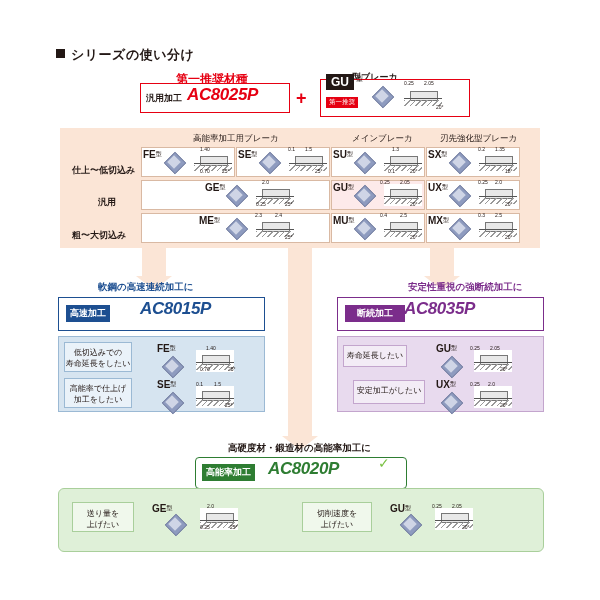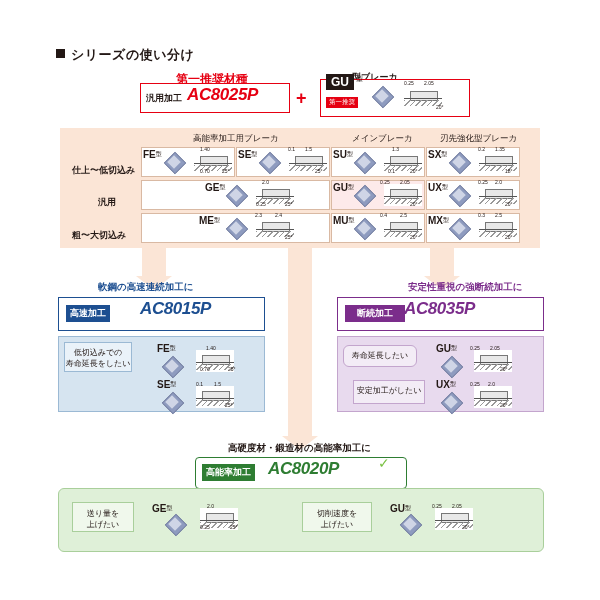--- a/index.html
+++ b/index.html
@@ -290,41 +290,45 @@
     </div>
   <div class="prof" style="left:196px;top:350px;">
       <div class="hat"></div>
       <div class="line"></div>
       <div class="hatch"></div>
     </div>
   <div class="dim" style="left:206px;top:345px;">1.40</div>
   <div class="dim" style="left:200px;top:366px;">0.70</div>
   <div class="dim" style="left:228px;top:366px;">25°</div>
 
+  <div class="sub-box" style="left:64px;top:378px;width:68px;height:30px;">
+    <span>高能率で仕上げ</span><br>
+    <span>加工をしたい</span>
+  </div>
   <div class="code" style="left:157px;top:379px;"><span>SE</span><span class="k">型</span></div>
   <div class="ins" style="left:160px;top:390px;">
       <div class="dia"></div>
       <div class="dia2"></div>
     </div>
   <div class="prof" style="left:196px;top:386px;">
       <div class="hat"></div>
       <div class="line"></div>
       <div class="hatch"></div>
     </div>
   <div class="dim" style="left:196px;top:381px;">0.1</div>
   <div class="dim" style="left:214px;top:381px;">1.5</div>
   <div class="dim" style="left:225px;top:402px;">25°</div>
 
   <div class="pur-cap" style="left:372px;top:281px;">安定性重視の強断続加工に</div>
   <div class="pur-box"></div>
   <div class="pur-tag">断続加工</div>
   <div class="pur-grade">AC8035P</div>
   <div class="pur-panel"></div>
 
-  <div class="pur-sub" style="left:343px;top:345px;width:74px;height:22px;border-radius:6px;">寿命延長したい</div>
+  <div class="pur-sub" style="left:343px;top:345px;width:64px;height:22px;">寿命延長したい</div>
   <div class="code" style="left:436px;top:343px;"><span>GU</span><span class="k">型</span></div>
   <div class="ins" style="left:439px;top:354px;">
       <div class="dia"></div>
       <div class="dia2"></div>
     </div>
   <div class="prof" style="left:474px;top:350px;">
       <div class="hat"></div>
       <div class="line"></div>
       <div class="hatch"></div>
     </div>

